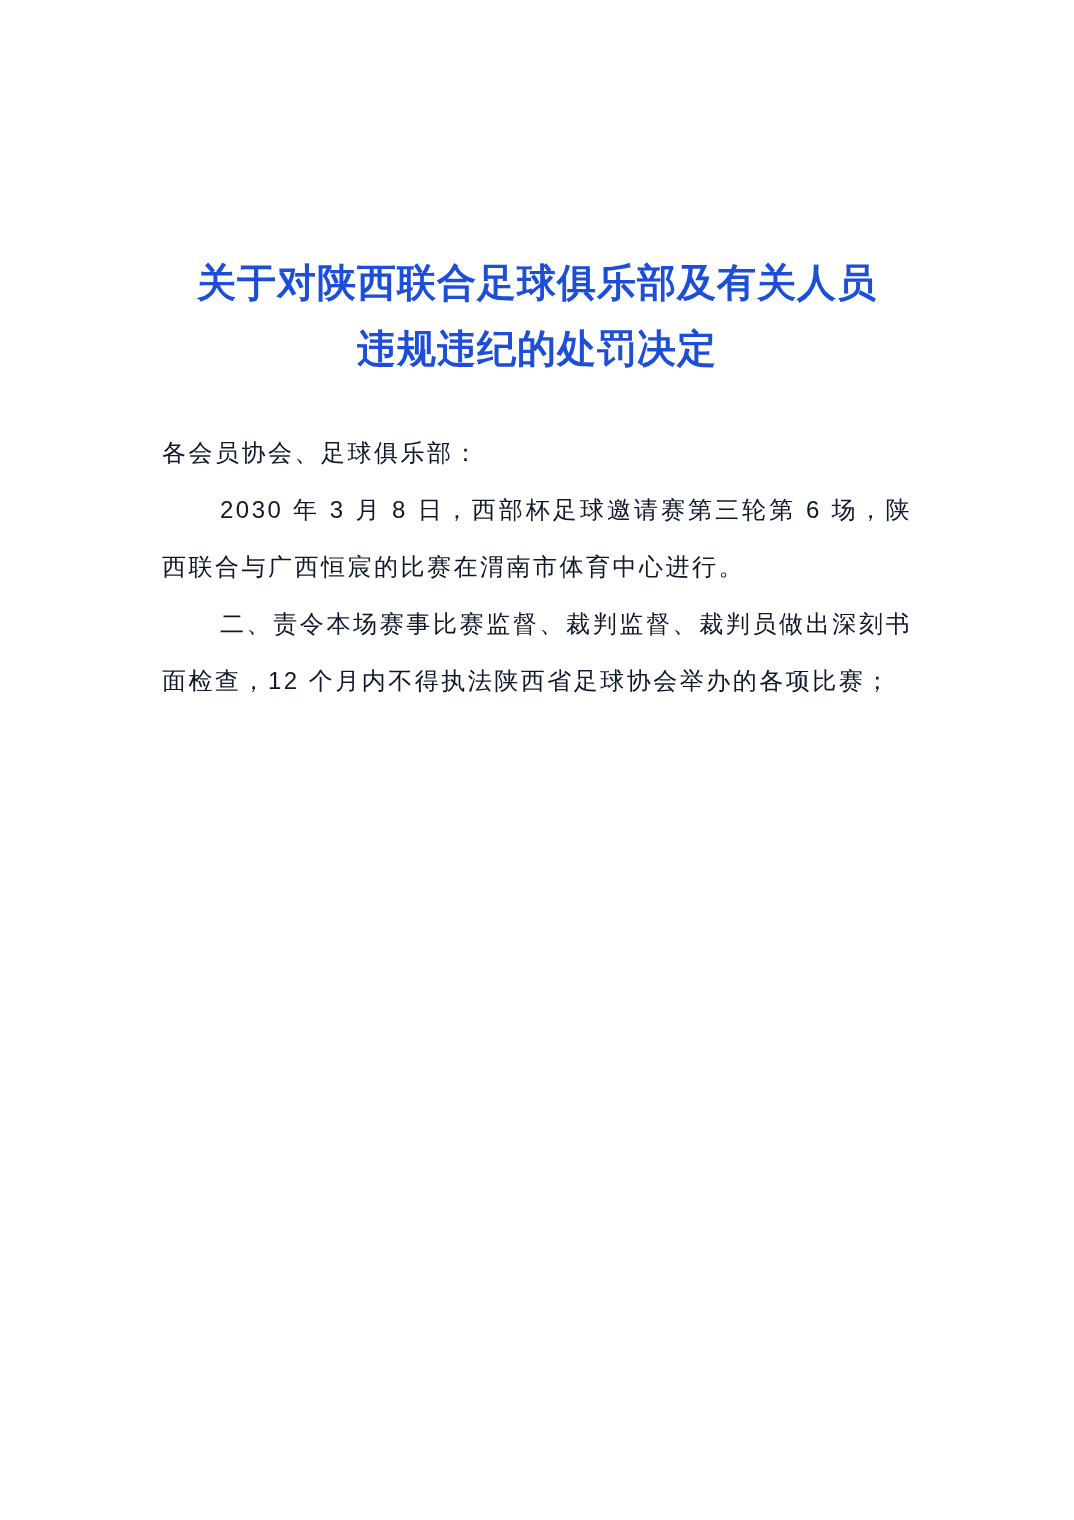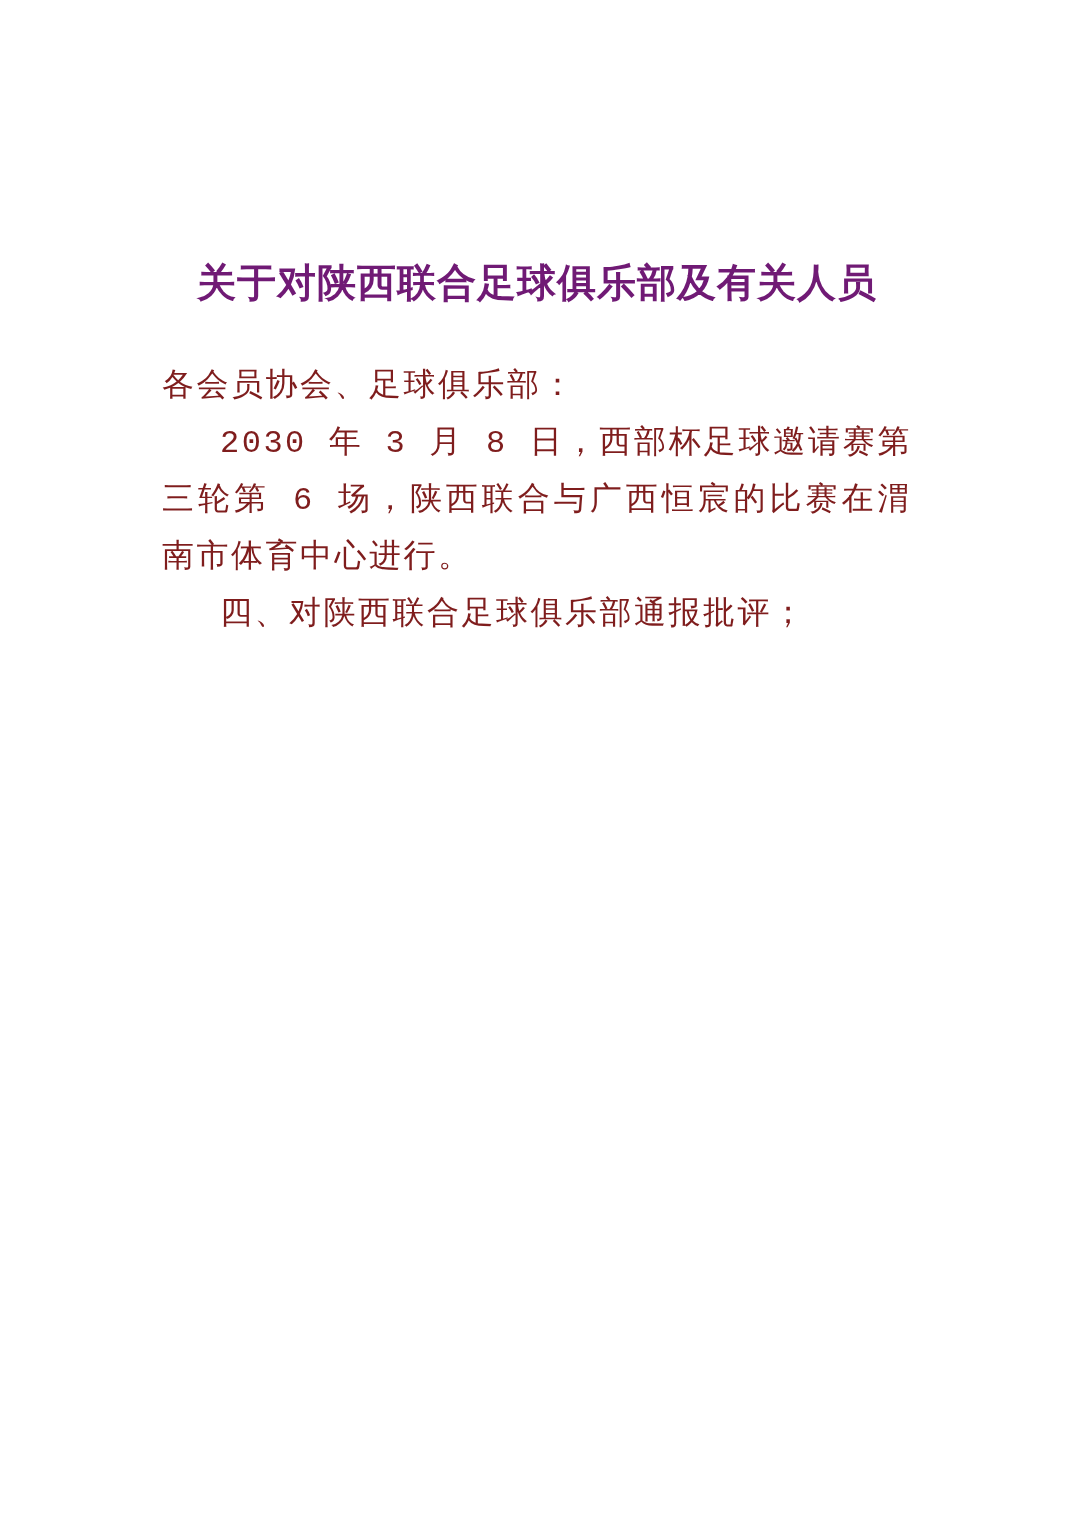--- a/index.html
+++ b/index.html
@@ -18,57 +18,58 @@
     overflow: hidden;
   }
   .doc-title {
     margin: 0;
     font-family: "Liberation Sans", "DejaVu Sans", sans-serif;
     font-weight: 700;
     font-size: 39px;
     line-height: 66px;
     text-align: center;
     letter-spacing: 1px;
-    color: #701a75;
+    color: #1d4ed8;
   }
   .doc-title .title-line {
     display: block;
   }
   .doc-body {
     margin-top: 42px;
-    font-family: Liberation Mono, monospace;
-    font-size: 32px;
+    font-family: Liberation Sans, sans-serif;
+    font-size: 24px;
     line-height: 57px;
     text-align: justify;
     text-justify: inter-character;
     letter-spacing: 2.5px;
-    color: #7f1d1d;
+    color: #0f172a;
   }
   .doc-body p {
     margin: 0;
     padding: 0;
   }
   .doc-body p.indent {
     text-indent: 58px;
   }
 </style>
 </head>
 <body>
 
 <div class="page">
 
   <h1 class="doc-title">
     <span class="title-line">关于对陕西联合足球俱乐部及有关人员</span>
+    <span class="title-line">违规违纪的处罚决定</span>
   </h1>
 
   <div class="doc-body">
     <p>各会员协会、足球俱乐部：</p>
 
     <p class="indent">2030 年 3 月 8 日，西部杯足球邀请赛第三轮第 6 场，陕西联合与广西恒宸的比赛在渭南市体育中心进行。</p>
 
 
 
+    <p class="indent">二、责令本场赛事比赛监督、裁判监督、裁判员做出深刻书面检查，12 个月内不得执法陕西省足球协会举办的各项比赛；</p>
 
 
-    <p class="indent">四、对陕西联合足球俱乐部通报批评；</p>
   </div>
 
 </div>
 
 </body></html>

